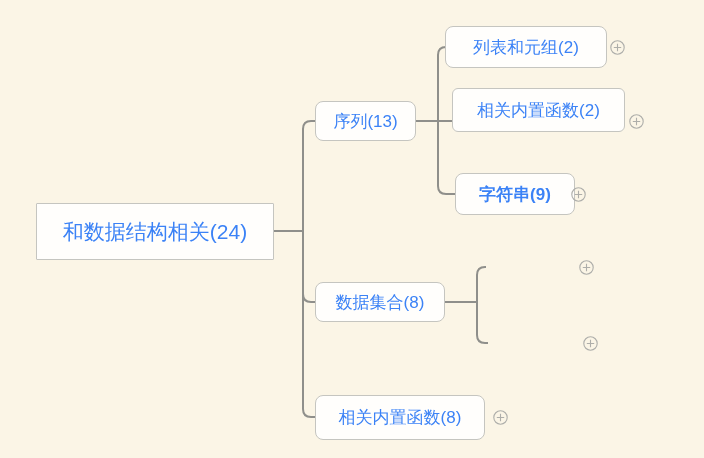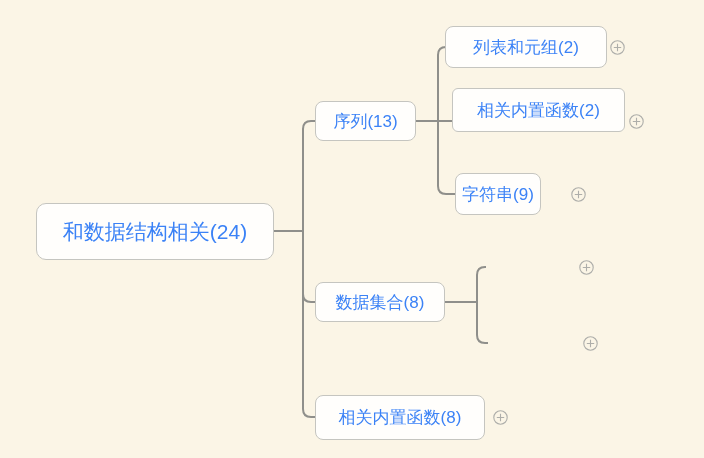--- a/index.html
+++ b/index.html
@@ -32,21 +32,21 @@
     border-radius: 8px;
     display: flex;
     align-items: center;
     justify-content: center;
     color: #3b82f6;
     font-size: 17px;
     white-space: nowrap;
     cursor: default;
   }
   .node.root {
-    border-radius: 10px;
+    border-radius: 1px;
     font-size: 21px;
   }
   .expand {
     position: absolute;
     width: 15px;
     height: 15px;
     display: flex;
     align-items: center;
     justify-content: center;
   }
@@ -93,21 +93,21 @@
   </div>
 
   <div class="node" style="left:452px; top:88px; width:173px; height:44px;border-radius:6px;">相关内置函数(2)</div>
   <div class="expand" style="left:629px; top:114px;">
     <svg width="15" height="15" viewBox="0 0 15 15">
       <circle cx="7.5" cy="7.5" r="6.7" fill="none" stroke="#aeaeaa" stroke-width="1.1"></circle>
       <path d="M7.5 3.8 V11.2 M3.8 7.5 H11.2" stroke="#aeaeaa" stroke-width="1.1"></path>
     </svg>
   </div>
 
-  <div class="node" style="left:455px; top:173px; width:86px; height:42px;">字符串(9)</div>
+  <div class="node" style="left:455px; top:173px; width:120px; height:42px;font-weight:bold;">字符串(9)</div>
   <div class="expand" style="left:571px; top:187px;">
     <svg width="15" height="15" viewBox="0 0 15 15">
       <circle cx="7.5" cy="7.5" r="6.7" fill="none" stroke="#aeaeaa" stroke-width="1.1"></circle>
       <path d="M7.5 3.8 V11.2 M3.8 7.5 H11.2" stroke="#aeaeaa" stroke-width="1.1"></path>
     </svg>
   </div>
 
   <div class="node" style="left:315px; top:282px; width:130px; height:40px;">数据集合(8)</div>
 
   <div class="expand" style="left:579px; top:260px;">

